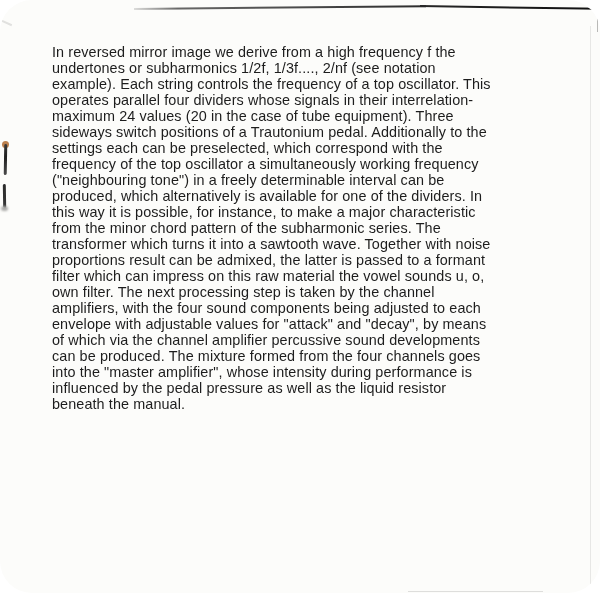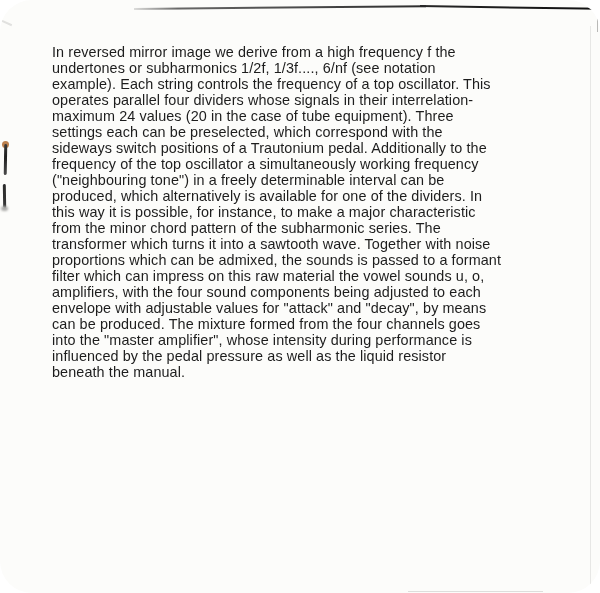--- a/index.html
+++ b/index.html
@@ -109,36 +109,38 @@
   <div class="artifact rust-dot"></div>
   <div class="artifact staple-upper"></div>
   <div class="artifact staple-lower"></div>
   <div class="artifact smudge-left"></div>
   <div class="artifact mark-bottom-right"></div>
   <div class="artifact edge-bottom"></div>
 
   <div class="text-block">
     <div class="body-text">
         <div class="line">In reversed mirror image we derive from a high frequency f the</div>
-        <div class="line">undertones or subharmonics 1/2f, 1/3f...., 6/nf (see notation</div>
+        <div class="line">undertones or subharmonics 1/2f, 1/3f...., 2/nf (see notation</div>
         <div class="line">example). Each string controls the frequency of a top oscillator. This</div>
         <div class="line">operates parallel four dividers whose signals in their interrelation-</div>
         <div class="line">maximum 24 values (20 in the case of tube equipment). Three</div>
+        <div class="line">sideways switch positions of a Trautonium pedal. Additionally to the</div>
         <div class="line">settings each can be preselected, which correspond with the</div>
-        <div class="line">sideways switch positions of a Trautonium pedal. Additionally to the</div>
         <div class="line">frequency of the top oscillator a simultaneously working frequency</div>
         <div class="line">("neighbouring tone") in a freely determinable interval can be</div>
         <div class="line">produced, which alternatively is available for one of the dividers. In</div>
         <div class="line">this way it is possible, for instance, to make a major characteristic</div>
         <div class="line">from the minor chord pattern of the subharmonic series. The</div>
         <div class="line">transformer which turns it into a sawtooth wave. Together with noise</div>
-        <div class="line">proportions which can be admixed, the sounds is passed to a formant</div>
+        <div class="line">proportions result can be admixed, the latter is passed to a formant</div>
         <div class="line">filter which can impress on this raw material the vowel sounds u, o,</div>
+        <div class="line">own filter. The next processing step is taken by the channel</div>
         <div class="line">amplifiers, with the four sound components being adjusted to each</div>
         <div class="line">envelope with adjustable values for "attack" and "decay", by means</div>
+        <div class="line">of which via the channel amplifier percussive sound developments</div>
         <div class="line">can be produced. The mixture formed from the four channels goes</div>
         <div class="line">into the "master amplifier", whose intensity during performance is</div>
         <div class="line">influenced by the pedal pressure as well as the liquid resistor</div>
         <div class="line">beneath the manual.</div>
       </div>
   </div>
 
 </div>
 
 </body></html>

